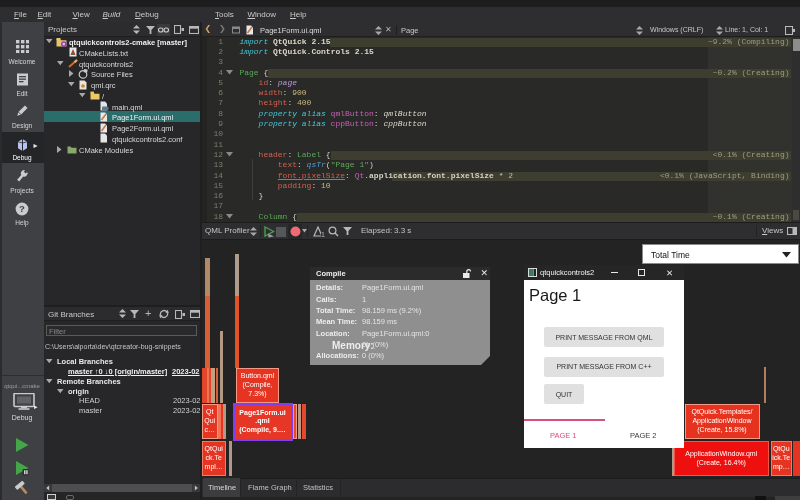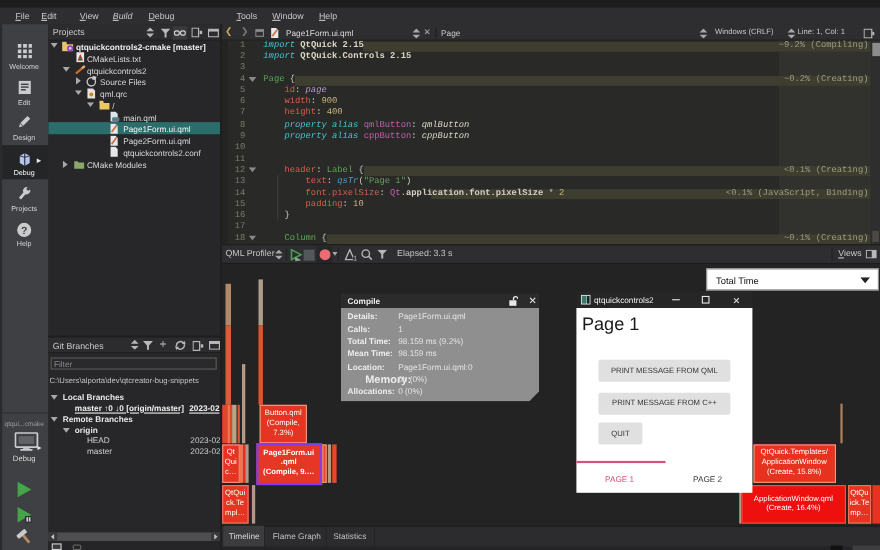--- a/index.html
+++ b/index.html
@@ -353,21 +353,21 @@
 <div class="tx mono" style="left:239.4px;top:36.6px;font-size:8px;letter-spacing:0px;"><span style="color:#45c6d6;font-style:italic;">import</span><span style="color:#d5d0c2;"> </span><span style="color:#dcd7c5;"><b>QtQuick 2.15</b></span></div>
 <div class="tx mono" style="left:239.4px;top:46.900000000000006px;font-size:8px;letter-spacing:0px;"><span style="color:#45c6d6;font-style:italic;">import</span><span style="color:#d5d0c2;"> </span><span style="color:#dcd7c5;"><b>QtQuick.Controls 2.15</b></span></div>
 <div class="tx mono" style="left:239.4px;top:67.5px;font-size:8px;letter-spacing:0px;"><span style="color:#5ba954;">Page</span><span style="color:#d5d0c2;"> {</span></div>
 <div class="tx mono" style="left:239.4px;top:77.80000000000001px;font-size:8px;letter-spacing:0px;"><span style="color:#d5d0c2;">    </span><span style="color:#d4604d;">id</span><span style="color:#d5d0c2;">: </span><span style="color:#b99bd8;font-style:italic;">page</span></div>
 <div class="tx mono" style="left:239.4px;top:88.1px;font-size:8px;letter-spacing:0px;"><span style="color:#d5d0c2;">    </span><span style="color:#d4604d;">width</span><span style="color:#d5d0c2;">: </span><span style="color:#ccb97e;">900</span></div>
 <div class="tx mono" style="left:239.4px;top:98.4px;font-size:8px;letter-spacing:0px;"><span style="color:#d5d0c2;">    </span><span style="color:#d4604d;">height</span><span style="color:#d5d0c2;">: </span><span style="color:#ccb97e;">400</span></div>
 <div class="tx mono" style="left:239.4px;top:108.70000000000002px;font-size:8px;letter-spacing:0px;"><span style="color:#d5d0c2;">    </span><span style="color:#45c6d6;font-style:italic;">property alias</span><span style="color:#c75fb5;"> qmlButton</span><span style="color:#d5d0c2;">: </span><span style="color:#ddd8ca;font-style:italic;">qmlButton</span></div>
 <div class="tx mono" style="left:239.4px;top:119.0px;font-size:8px;letter-spacing:0px;"><span style="color:#d5d0c2;">    </span><span style="color:#45c6d6;font-style:italic;">property alias</span><span style="color:#c75fb5;"> cppButton</span><span style="color:#d5d0c2;">: </span><span style="color:#ddd8ca;font-style:italic;">cppButton</span></div>
 <div class="tx mono" style="left:239.4px;top:149.9px;font-size:8px;letter-spacing:0px;"><span style="color:#d5d0c2;">    </span><span style="color:#d4604d;">header</span><span style="color:#d5d0c2;">: </span><span style="color:#5ba954;">Label</span><span style="color:#d5d0c2;"> {</span></div>
 <div class="tx mono" style="left:239.4px;top:160.20000000000002px;font-size:8px;letter-spacing:0px;"><span style="color:#d5d0c2;">        </span><span style="color:#d4604d;">text</span><span style="color:#d5d0c2;">: </span><span style="color:#4f9dd1;font-style:italic;">qsTr</span><span style="color:#d5d0c2;">(</span><span style="color:#63a75c;">"Page 1"</span><span style="color:#d5d0c2;">)</span></div>
-<div class="tx mono" style="left:239.4px;top:170.5px;font-size:8px;letter-spacing:0px;"><span style="color:#d5d0c2;">        </span><span style="color:#d4604d;">font.pixelSize</span><span style="color:#d5d0c2;">: </span><span style="color:#c75fb5;">Qt</span><span style="color:#d5d0c2;">.<b>application.font.pixelSize</b> * </span><span style="color:#ccb97e;">2</span></div>
+<div class="tx mono" style="left:239.4px;top:170.5px;font-size:8px;letter-spacing:0px;"><span style="color:#d5d0c2;">        </span><span style="color:#d4604d;text-decoration:underline;">font.pixelSize</span><span style="color:#d5d0c2;">: </span><span style="color:#c75fb5;">Qt</span><span style="color:#d5d0c2;">.<b>application.font.pixelSize</b> * </span><span style="color:#ccb97e;">2</span></div>
 <div class="tx mono" style="left:239.4px;top:180.8px;font-size:8px;letter-spacing:0px;"><span style="color:#d5d0c2;">        </span><span style="color:#d4604d;">padding</span><span style="color:#d5d0c2;">: </span><span style="color:#ccb97e;">10</span></div>
 <div class="tx mono" style="left:239.4px;top:191.1px;font-size:8px;letter-spacing:0px;"><span style="color:#d5d0c2;">    }</span></div>
 <div class="tx mono" style="left:239.4px;top:211.70000000000002px;font-size:8px;letter-spacing:0px;"><span style="color:#d5d0c2;">    </span><span style="color:#5ba954;">Column</span><span style="color:#d5d0c2;"> {</span></div>
 <div class="a" style="left:252px;top:159.20000000000002px;width:1px;height:41.2px;background:#3d3d3c;"></div>
 <div class="tx mono" style="left:0px;top:36.6px;left:auto;right:10.5px;font-size:8px;color:#9e9e81;">~9.2% (Compiling)</div>
 <div class="tx mono" style="left:0px;top:67.5px;left:auto;right:10.5px;font-size:8px;color:#9e9e81;">~0.2% (Creating)</div>
 <div class="tx mono" style="left:0px;top:149.9px;left:auto;right:10.5px;font-size:8px;color:#9e9e81;">&lt;0.1% (Creating)</div>
 <div class="tx mono" style="left:0px;top:170.5px;left:auto;right:10.5px;font-size:8px;color:#9e9e81;">&lt;0.1% (JavaScript, Binding)</div>
 <div class="tx mono" style="left:0px;top:211.70000000000002px;left:auto;right:10.5px;font-size:8px;color:#9e9e81;">~0.1% (Creating)</div>
 <div class="a" style="left:792px;top:37px;width:8px;height:185px;background:#2e2e2e;"></div>

